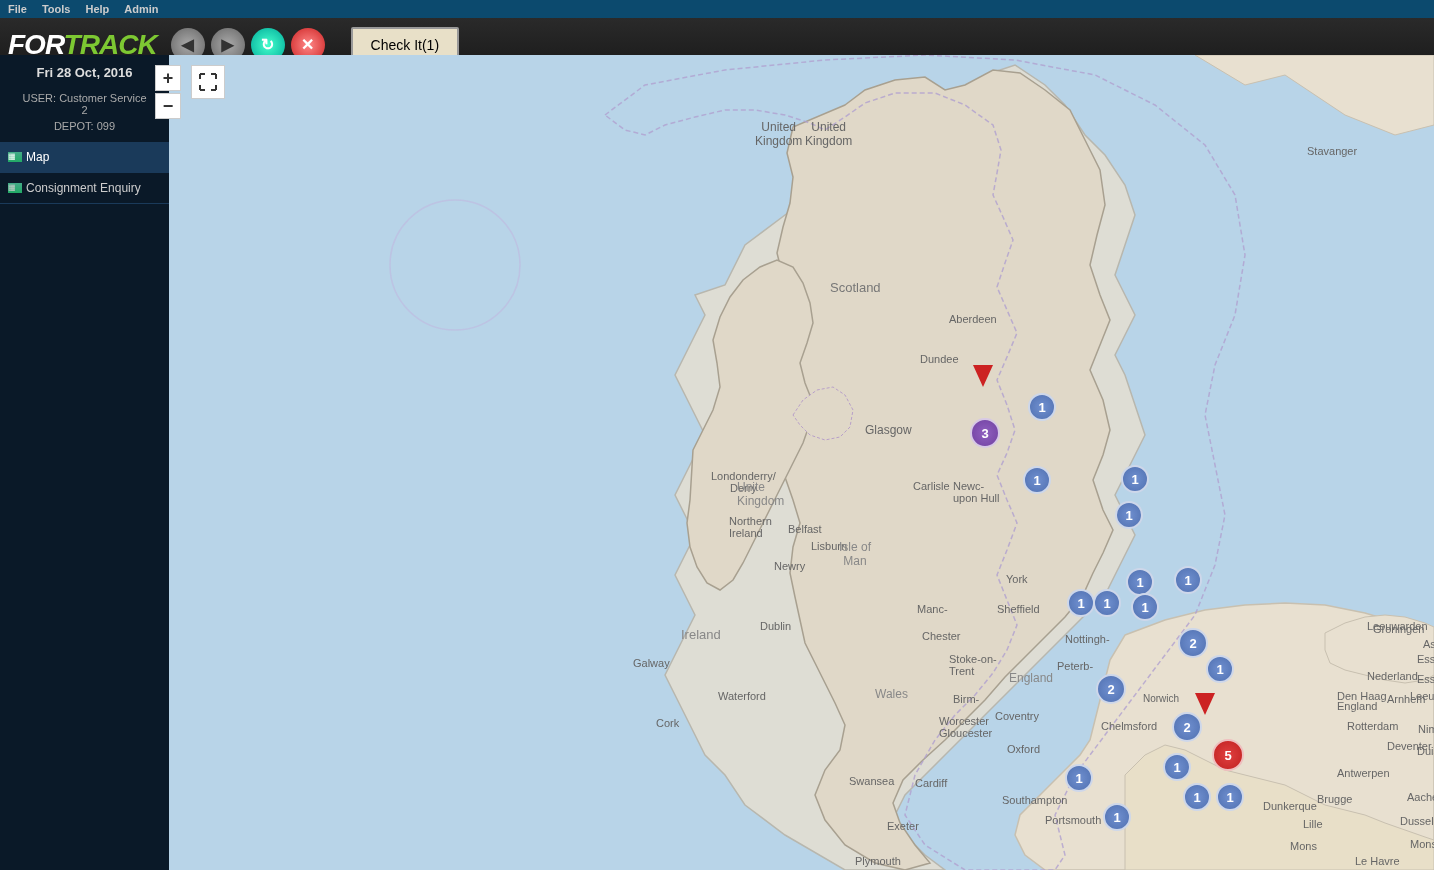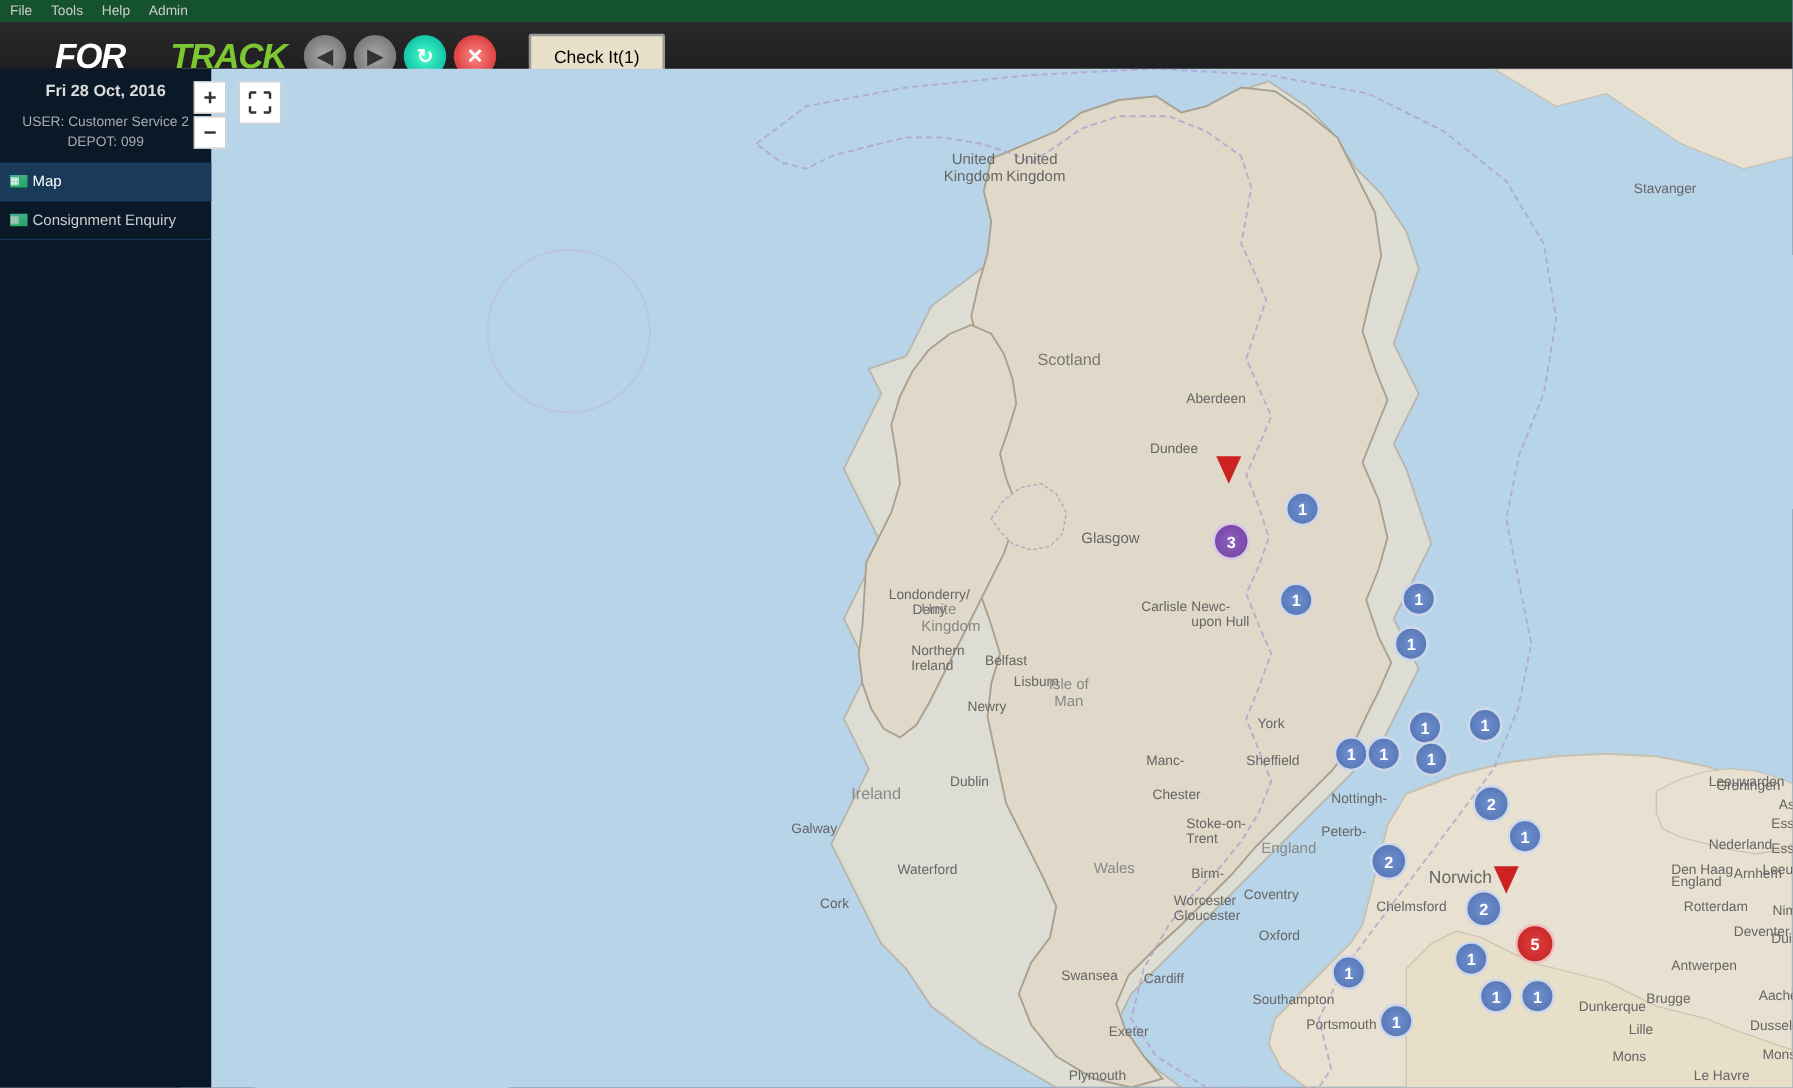--- a/index.html
+++ b/index.html
@@ -16,21 +16,21 @@
       border-bottom: 2px solid #3a3a3a;
     }
     .logo {
       color: #7dc832;
       font-size: 28px;
       font-weight: bold;
       font-style: italic;
       letter-spacing: -1px;
       margin-right: 8px;
     }
-    .logo span { color: #ffffff; margin-left: 36px; }
+    .logo span { color: #ffffff; }
     .nav-btn {
       width: 34px; height: 34px;
       border-radius: 50%;
       border: none;
       cursor: pointer;
       display: flex; align-items: center; justify-content: center;
       font-size: 16px;
       font-weight: bold;
     }
     .nav-btn-back { background: radial-gradient(circle, #aaa, #666); color: #333; }
@@ -59,21 +59,21 @@
       z-index: 10;
     }
     .sidebar-date {
       padding: 10px 8px;
       font-size: 13px;
       font-weight: bold;
       color: #ddd;
       text-align: center;
     }
     .sidebar-user {
-      padding: 2px 8px;
+      padding: 2px 20px;
       font-size: 11px;
       color: #aaa;
       text-align: center;
     }
     .sidebar-depot {
       padding: 2px 24px 10px;
       font-size: 11px;
       color: #aaa;
       text-align: center;
     }
@@ -157,25 +157,26 @@
       transform: translate(-50%, -50%);
       cursor: pointer;
     }
     .cluster-blue { background: radial-gradient(circle, #7090d0, #5070b0); }
     .cluster-purple { background: radial-gradient(circle, #9060c0, #7040a0); }
     .cluster-red { background: radial-gradient(circle, #e04040, #c02020); }
 
     
     #menubar {
       height: 18px;
-      background: #14532d;
+      background: #0c4a6e;
       display: flex;
       align-items: center;
       padding: 0 8px;
       gap: 15px;
+      font-weight: bold;
     }
     .menu-item {
       color: #ccc;
       font-size: 11px;
       cursor: pointer;
     }
   </style>
 </head>
 <body>
 
@@ -261,21 +262,21 @@
   <div style="position:absolute; top:662px; left:511px; font-size:11px; color:#666; pointer-events:none;">Cork</div>
   <div style="position:absolute; top:632px; left:730px; font-size:12px; color:#888; pointer-events:none;">Wales</div>
   <div style="position:absolute; top:518px; left:861px; font-size:11px; color:#666; pointer-events:none;">York</div>
   <div style="position:absolute; top:548px; left:772px; font-size:11px; color:#666; pointer-events:none;">Manc-</div>
   <div style="position:absolute; top:548px; left:852px; font-size:11px; color:#666; pointer-events:none;">Sheffield</div>
   <div style="position:absolute; top:575px; left:777px; font-size:11px; color:#666; pointer-events:none;">Chester</div>
   <div style="position:absolute; top:598px; left:804px; font-size:11px; color:#666; pointer-events:none;">Stoke-on-<br>Trent</div>
   <div style="position:absolute; top:578px; left:876px; font-size:11px; color:#666; pointer-events:none;margin-left:44px;">Nottingh-</div>
   <div style="position:absolute; top:605px; left:912px; font-size:11px; color:#666; pointer-events:none;">Peterb-</div>
   <div style="position:absolute; top:616px; left:864px; font-size:12px; color:#888; pointer-events:none;">England</div>
-  <div style="position:absolute; top:638px; left:998px; font-size:14px; color:#666; pointer-events:none;">Norwich</div>
+  <div style="position:absolute; top:638px; left:998px; font-size:10px; color:#666; pointer-events:none;">Norwich</div>
   <div style="position:absolute; top:638px; left:808px; font-size:11px; color:#666; pointer-events:none;">Birm-</div>
   <div style="position:absolute; top:660px; left:794px; font-size:11px; color:#666; pointer-events:none;">Worcester<br>Gloucester</div>
   <div style="position:absolute; top:655px; left:850px; font-size:11px; color:#666; pointer-events:none;">Coventry</div>
   <div style="position:absolute; top:688px; left:862px; font-size:11px; color:#666; pointer-events:none;">Oxford</div>
   <div style="position:absolute; top:665px; left:956px; font-size:11px; color:#666; pointer-events:none;">Chelmsford</div>
   <div style="position:absolute; top:720px; left:704px; font-size:11px; color:#666; pointer-events:none;">Swansea</div>
   <div style="position:absolute; top:722px; left:770px; font-size:11px; color:#666; pointer-events:none;">Cardiff</div>
   <div style="position:absolute; top:739px; left:857px; font-size:11px; color:#666; pointer-events:none;">Southampton</div>
   <div style="position:absolute; top:759px; left:900px; font-size:11px; color:#666; pointer-events:none;">Portsmouth</div>
   <div style="position:absolute; top:765px; left:742px; font-size:11px; color:#666; pointer-events:none;">Exeter</div>

